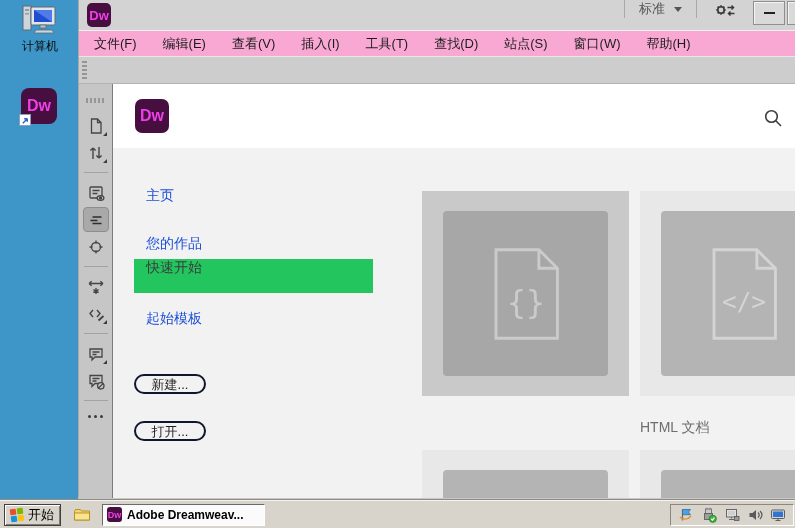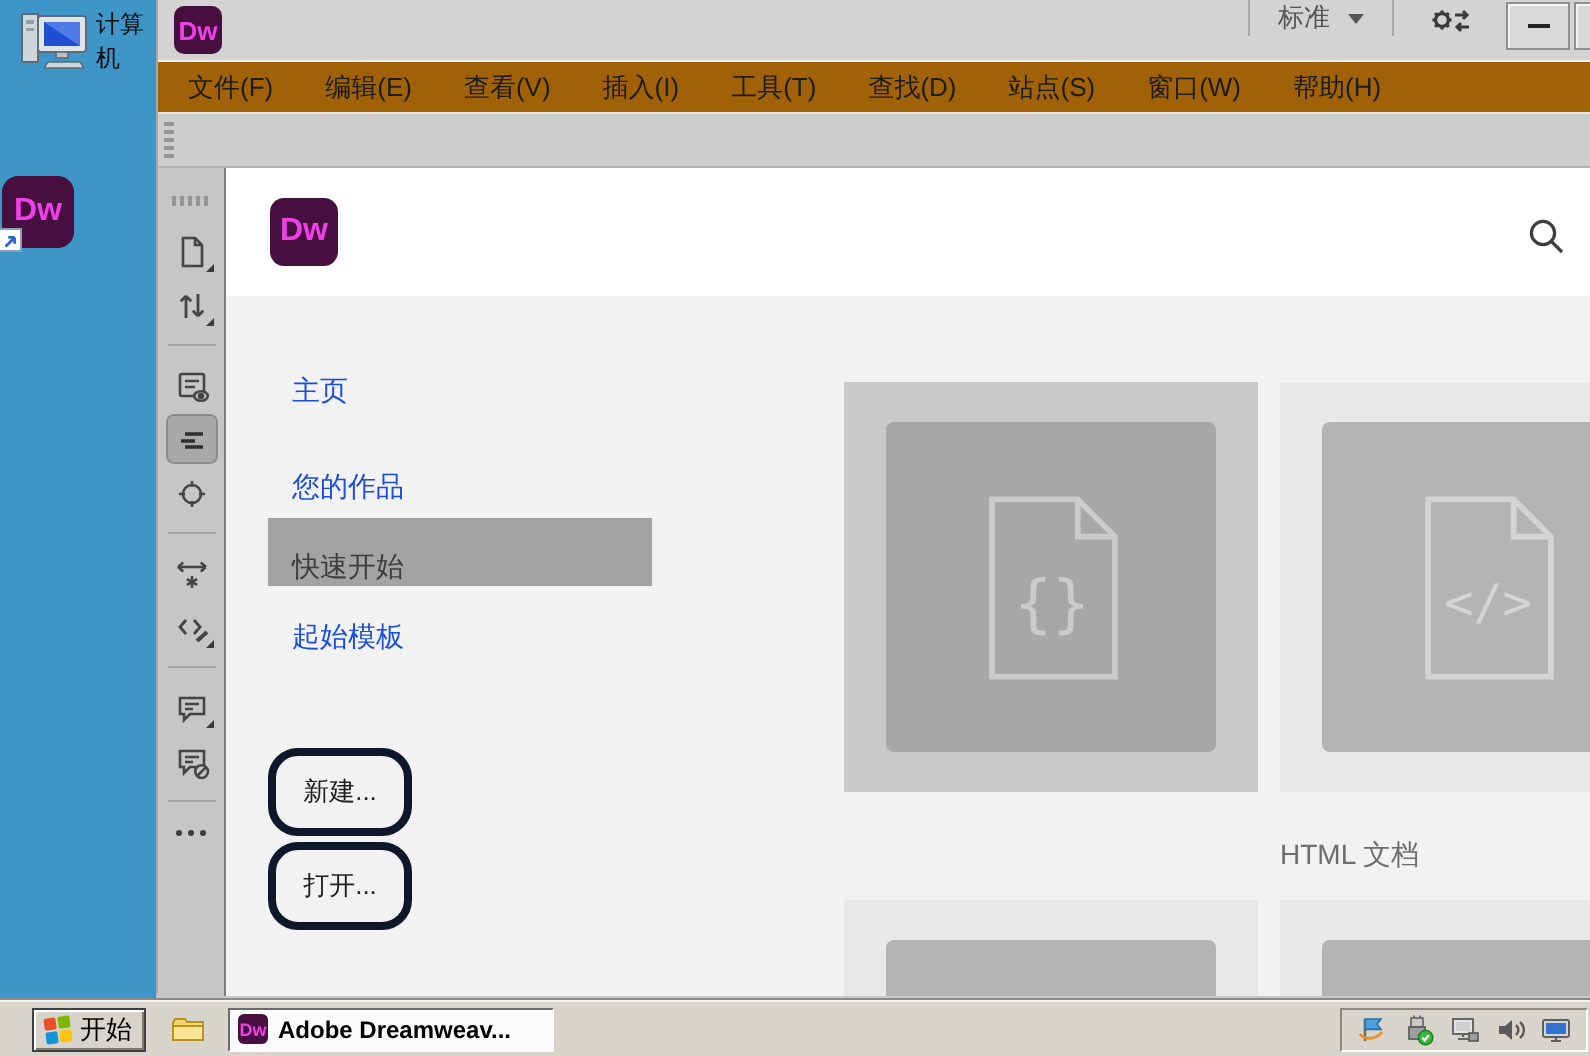--- a/index.html
+++ b/index.html
@@ -1,21 +1,21 @@
 <!DOCTYPE html>
 <html><head>
 <meta charset="utf-8">
 <style>
   * { box-sizing: border-box; margin: 0; padding: 0; }
   html,body { width:795px; height:528px; overflow:hidden; }
   body { position:relative; background:#3e96c8; font-family:"Liberation Sans",sans-serif; }
   svg { display:block; }
 
   
-  .desktop-icon { position:absolute; display:flex; flex-direction:row; align-items:center; }
+  .desktop-icon { position:absolute; display:flex; flex-direction:column; align-items:center; }
   #icon-computer { left:8px; top:3px; width:64px; }
   #icon-computer .lbl { font-size:12px; color:#0a0a0a; margin-top:1px; }
   #icon-dw { left:1px; top:88px; width:76px; }
   .dw-tile { position:relative; width:36px; height:36px; border-radius:8px; background:#470f3f;
              color:#ee3fe8; font-weight:bold; font-size:16px; display:flex; align-items:center; justify-content:center; }
   .shortcut-badge { position:absolute; left:-2px; bottom:-2px; width:12px; height:12px; background:#fff;
              border:1px solid #8aa0b8; display:flex; align-items:center; justify-content:center; }
   .shortcut-badge svg { width:9px; height:9px; }
   .dw-label { margin-top:2px; background:#1c3a8a; color:#fff; font-size:11px; line-height:13px;
              text-align:center; padding:1px 2px; width:74px; }
@@ -30,21 +30,21 @@
   .tb-right { position:absolute; right:0; top:0; height:30px; display:flex; align-items:flex-start; }
   .tb-sep { width:1px; height:18px; background:#a9a9a9; }
   .workspace { display:flex; align-items:center; gap:9px; padding:0 14px; font-size:13px; color:#555; }
   .caret { width:0; height:0; border-left:4px solid transparent; border-right:4px solid transparent; border-top:5px solid #555; }
   .gear-wrap { margin:0 16px; }
   .win-btn { width:32px; height:24px; margin-top:1px; background:#d9d9d9; border:1px solid #8f8f8f;
              box-shadow:inset 1px 1px 0 #f4f4f4; display:flex; align-items:center; justify-content:center; }
   .min-dash { width:11px; height:2px; background:#222; }
   .win-btn.partial { width:8px; border-right:none; margin-left:2px; }
 
-  .menubar { height:26px; background:#a16207; border-top:1px solid #f0f0f0; display:flex; align-items:center;
+  .menubar { height:26px; background:#f9a8d4; border-top:1px solid #f0f0f0; display:flex; align-items:center;
              padding-left:8px; font-size:13px; color:#1c1c1c; }
   .menu-item { padding:0 7px; margin-right:12px; }
 
   .doc-toolbar { height:28px; background:#cdcdcd; border-top:1px solid #e6e6e6; border-bottom:1px solid #b3b3b3; position:relative; }
   .v-handle { position:absolute; left:3px; top:4px; width:5px; height:20px;
              background:repeating-linear-gradient(to bottom,#969696 0 2px,transparent 2px 4px); }
 
   .content { display:flex; height:414px; }
 
   
@@ -63,24 +63,24 @@
   .welcome { flex:1; display:flex; flex-direction:column; border-left:1px solid #7c7c7c; overflow:hidden; background:#f2f2f2; }
   .w-header { height:64px; background:#ffffff; position:relative; flex:none; }
   .w-logo { position:absolute; left:22px; top:15px; width:34px; height:34px; border-radius:7px; background:#470f3f;
              color:#ee3fe8; font-weight:bold; font-size:16px; display:flex; align-items:center; justify-content:center; }
   .search-wrap { position:absolute; right:11px; top:24px; }
   .w-body { flex:1; position:relative; overflow:hidden; background:#f2f2f2; }
 
   .nav-item { position:absolute; left:33px; font-size:14px; color:#1d4ed8; }
   #nav-home { top:39px; }
   #nav-work { top:87px; }
-  .quick-row { position:absolute; left:21px; top:111px; width:192px; height:34px; background:#a3a3a3;
-             display:flex; align-items:flex-end; padding-left:12px; font-size:14px; color:#3d3d3d; }
+  .quick-row { position:absolute; left:21px; top:111px; width:239px; height:34px; background:#22c55e;
+             display:flex; align-items:flex-start; padding-left:12px; font-size:14px; color:#3d3d3d; }
   #nav-templates { top:162px; }
-  .pill-btn { position:absolute; left:21px; width:72px; height:44px; border:4px solid #0f172a; border-radius:15px;
+  .pill-btn { position:absolute; left:21px; width:72px; height:20px; border:2px solid #0f172a; border-radius:15px;
              background:transparent; font-size:13px; color:#1f1f1f; font-family:inherit; }
   #btn-new { top:226px; }
   #btn-open { top:273px; }
 
   .card { position:absolute; width:207px; }
   .card-outer { width:207px; height:205px; display:flex; align-items:center; justify-content:center; }
   .card-outer.hot { background:#c9c9c9; }
   .card-outer.cool { background:#e8e8e8; }
   .card-inner { width:165px; height:165px; border-radius:4px; display:flex; align-items:center; justify-content:center; }
   .card-inner.hot { background:#a7a7a7; }
@@ -89,21 +89,21 @@
   #card-css  { left:309px; top:43px; }
   #card-html { left:527px; top:43px; }
   #card-row2-a { left:309px; top:302px; }
   #card-row2-b { left:527px; top:302px; }
   .stub-outer { width:207px; height:60px; background:#e8e8e8; display:flex; justify-content:center; }
   .stub-inner { width:165px; height:40px; margin-top:20px; border-radius:4px 4px 0 0; background:#b4b4b4; }
 
   
   #taskbar { position:absolute; left:0; bottom:0; width:795px; height:28px; background:#d8d4cc;
              border-top:1px solid #f5f3ef; box-shadow:0 -1px 0 #8f8b83; display:flex; align-items:center; }
-  .start-btn { margin-left:16px; height:22px; display:flex; align-items:center; gap:3px; padding:0 6px 0 4px;
+  .start-btn { margin-left:4px; height:22px; display:flex; align-items:center; gap:3px; padding:0 6px 0 4px;
              background:#d8d4cc; border:1px solid #404040; box-shadow:inset 1px 1px 0 #ffffff, inset -1px -1px 0 #7f7b73;
              font-size:13px; color:#000; }
   .ql-folder { margin-left:12px; }
   .task-item { margin-left:11px; width:163px; height:22px; background:#fbfbfb; border:1px solid;
              border-color:#6b6b6b #ffffff #ffffff #6b6b6b; display:flex; align-items:center; gap:5px; padding:0 4px;
              font-weight:bold; font-size:12px; color:#000; white-space:nowrap; overflow:hidden; }
   .task-dw { width:15px; height:15px; border-radius:3px; background:#470f3f; color:#ee3fe8; font-size:9px; font-weight:bold;
              display:flex; align-items:center; justify-content:center; flex:none; }
   .tray { margin-left:auto; margin-right:1px; height:22px; display:flex; align-items:center; gap:7px; padding:0 7px;
              border:1px solid; border-color:#8c887f #ffffff #ffffff #8c887f; }

